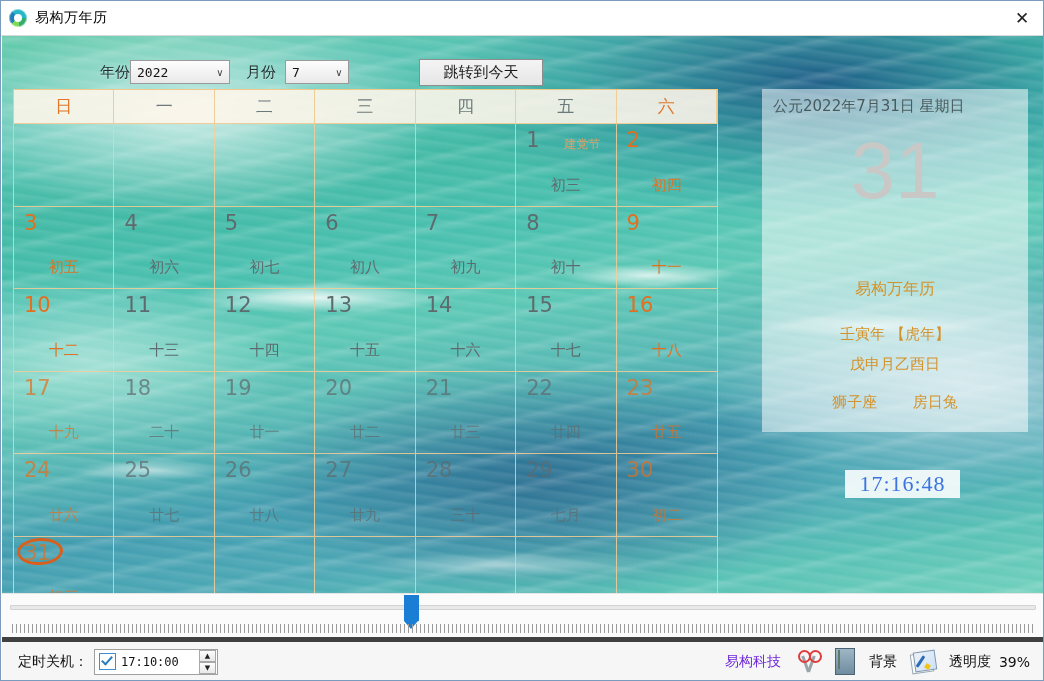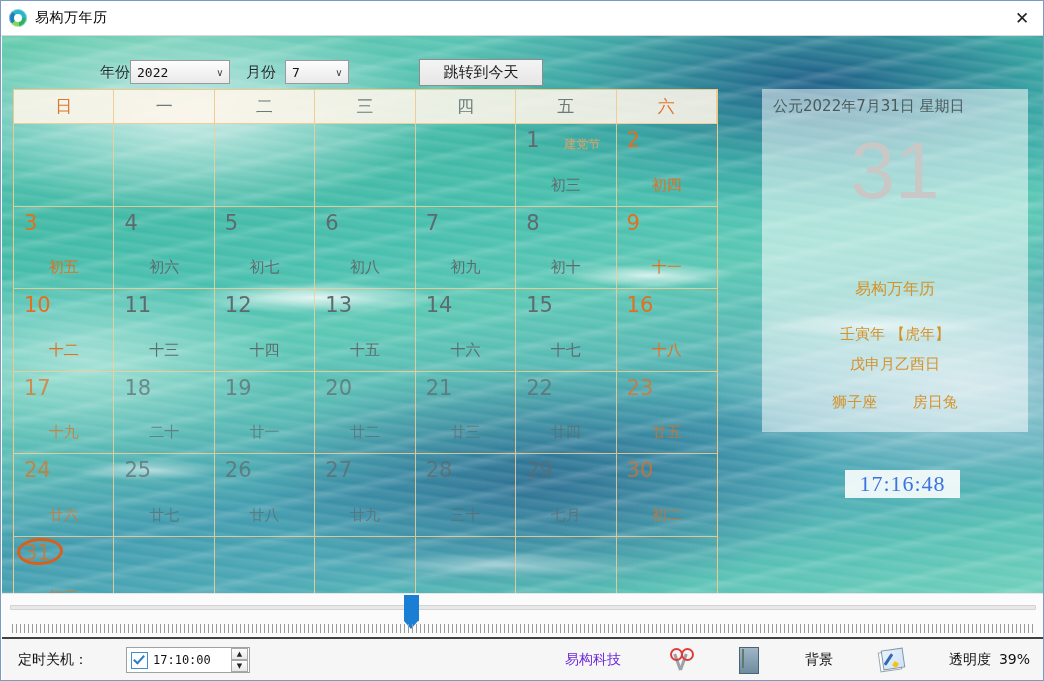--- a/index.html
+++ b/index.html
@@ -303,24 +303,23 @@
     background: repeating-linear-gradient(90deg,
       #9a9a9a 0px, #9a9a9a 1px,
       rgba(0,0,0,0) 1px, rgba(0,0,0,0) 4px);
   }
 
   
   .statusbar {
     position: absolute; left: 1px; top: 636px;
     width: 1042px; height: 44px;
     background: #f6f6f6;
-    border-top: 2px solid #404040;
+    border-top: 5px solid #404040;
     display: flex; align-items: center;
     box-sizing: border-box;
-    gap: 32px;
   }
   .sb-label {
     font-size: 14px; color: #111; margin-left: 16px;
     font-family: "DejaVu Sans", "Liberation Sans", sans-serif;
   }
   .time-field {
     margin-left: 6px;
     width: 124px; height: 26px;
     background: #ffffff;
     border: 1px solid #a0a0a0;
@@ -364,21 +363,21 @@
     font-family: "DejaVu Sans", sans-serif;
     cursor: pointer;
     box-sizing: border-box;
   }
   .sb-spacer { flex: 1 1 auto; }
   .sb-link {
     font-size: 14px; color: #6d28d9;
     font-family: "DejaVu Sans", "Liberation Sans", sans-serif;
     cursor: pointer;
   }
-  .sb-item { margin-left: 14px; display: flex; align-items: flex-start; }
+  .sb-item { margin-left: 14px; display: flex; align-items: center; }
   .sb-text {
     font-size: 14px; color: #111;
     font-family: "DejaVu Sans", "Liberation Sans", sans-serif;
   }
   .sb-opacity { margin-right: 14px; }
   .icon-box { width: 26px; height: 28px; position: relative; cursor: pointer; }
 
   
   .ic-scissors .blade {
     position: absolute; width: 2.5px; height: 17px;

